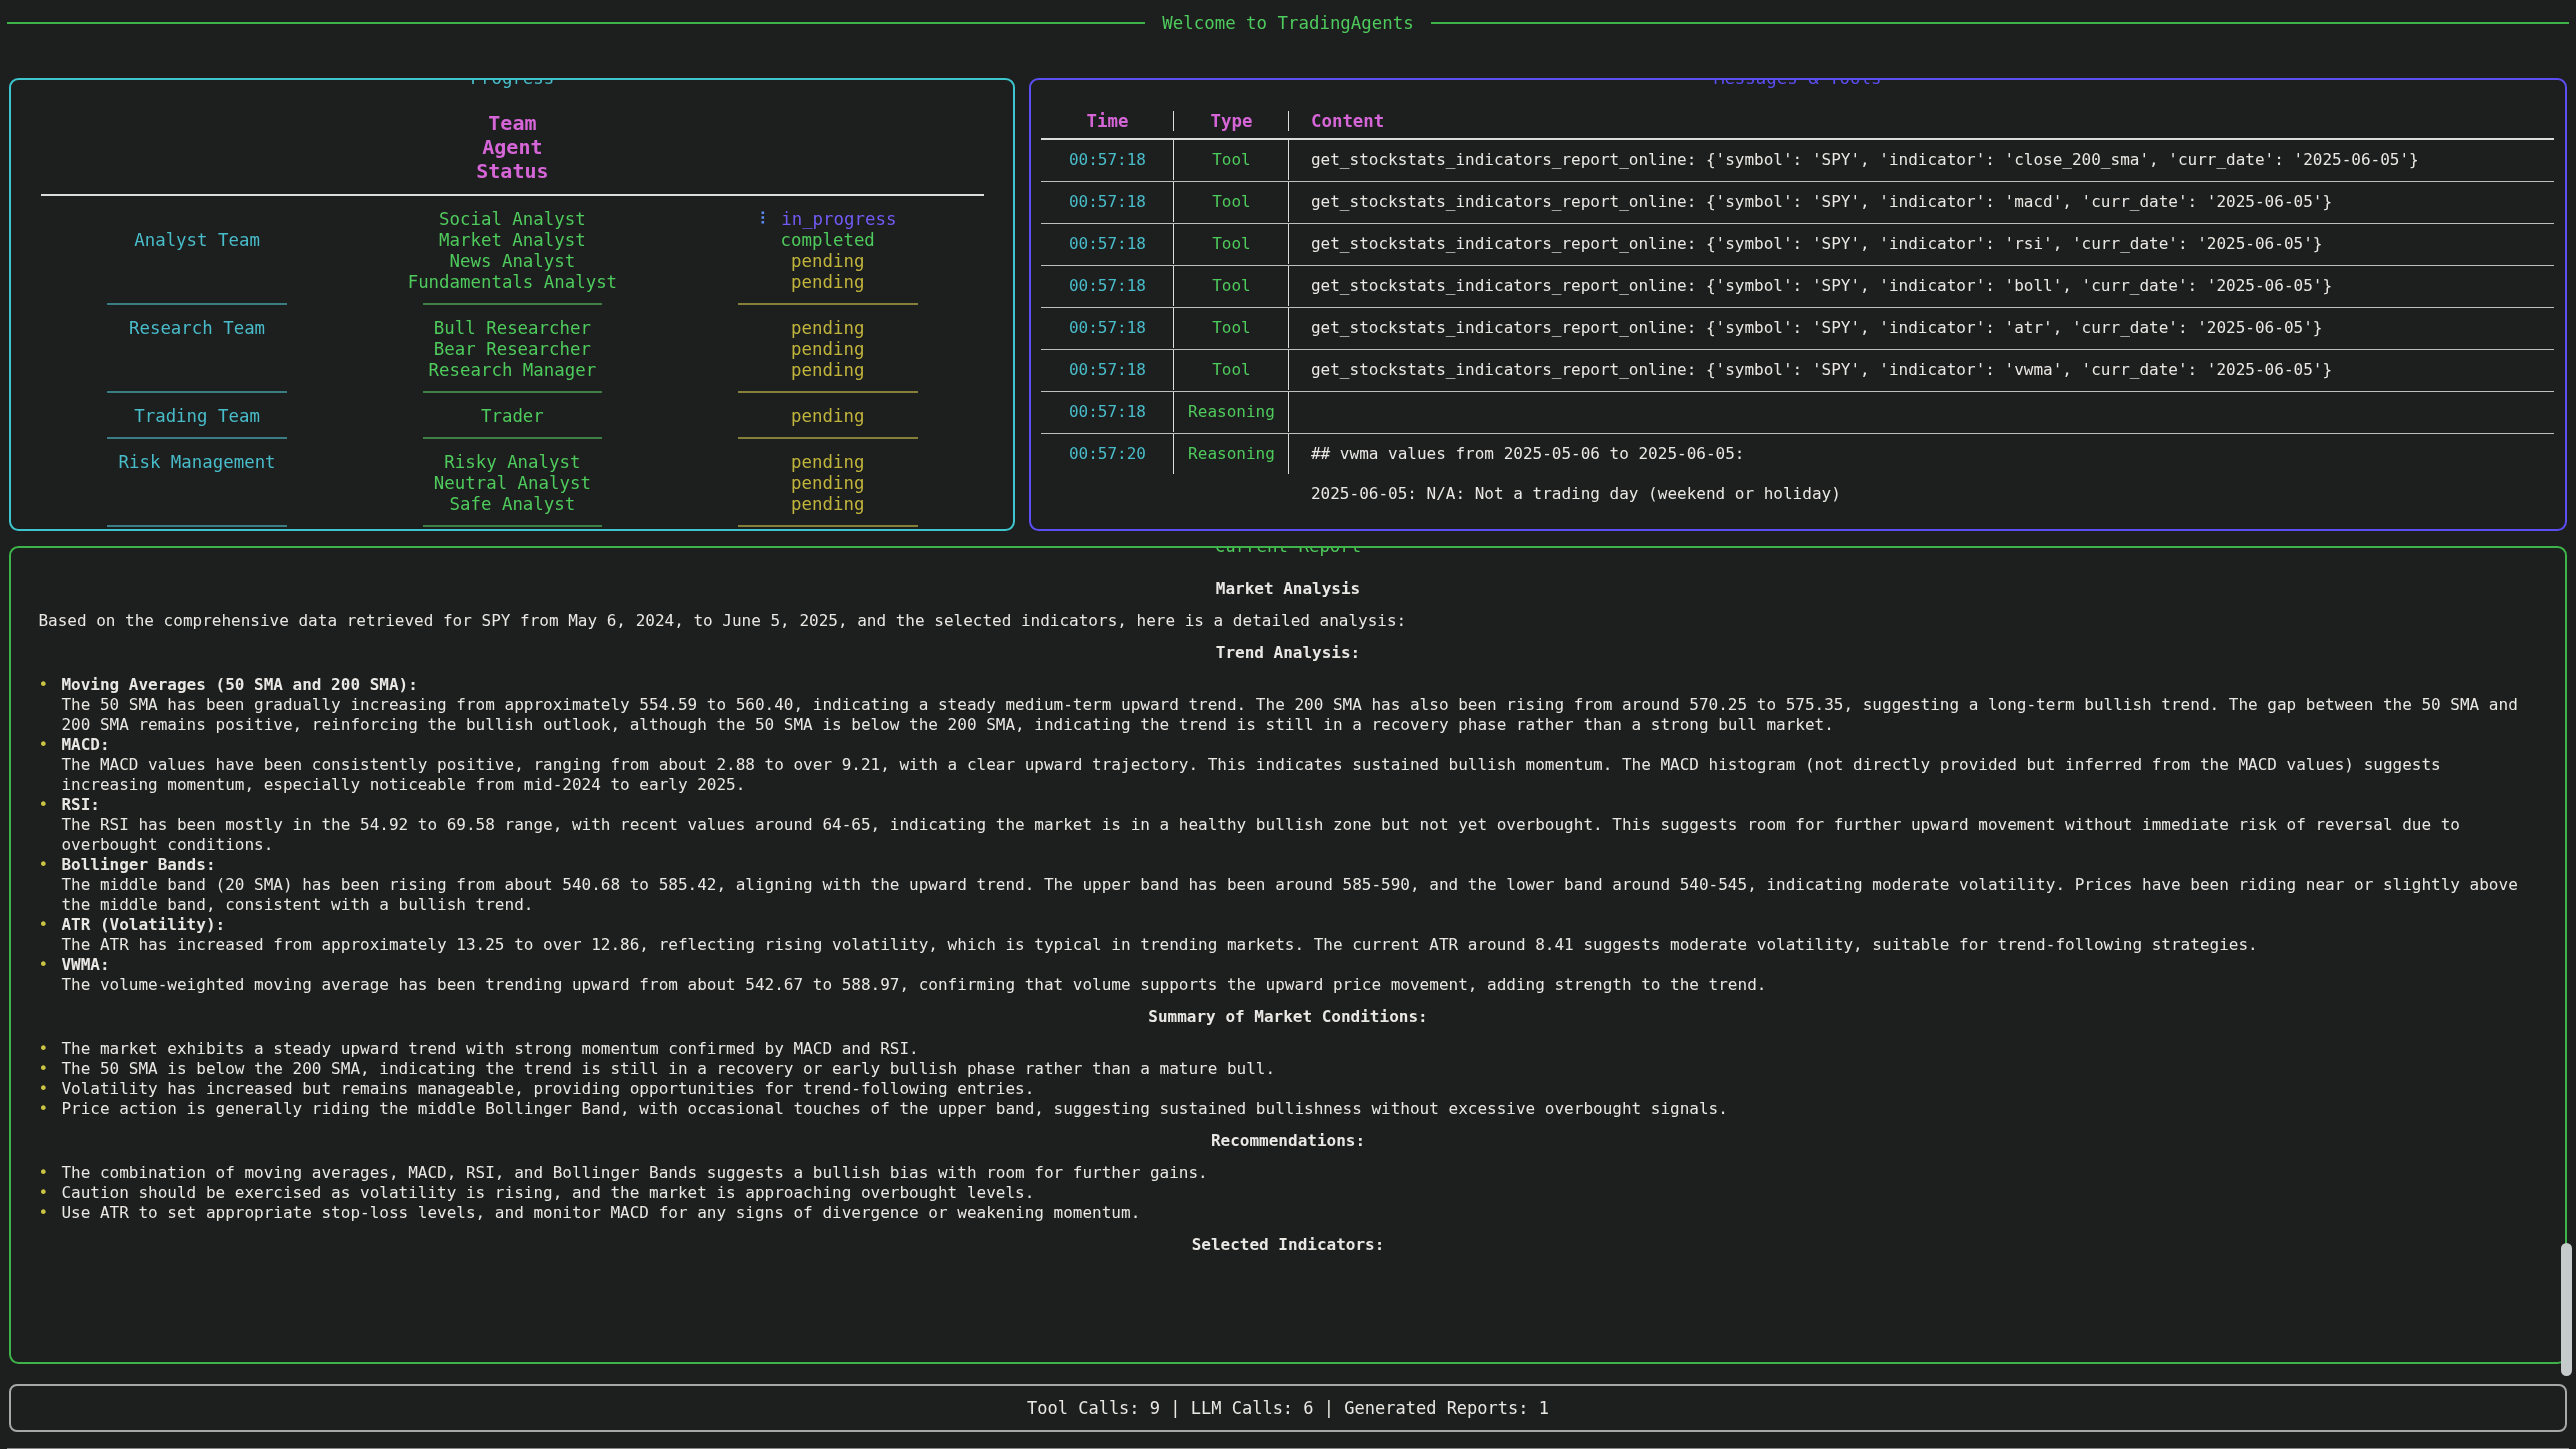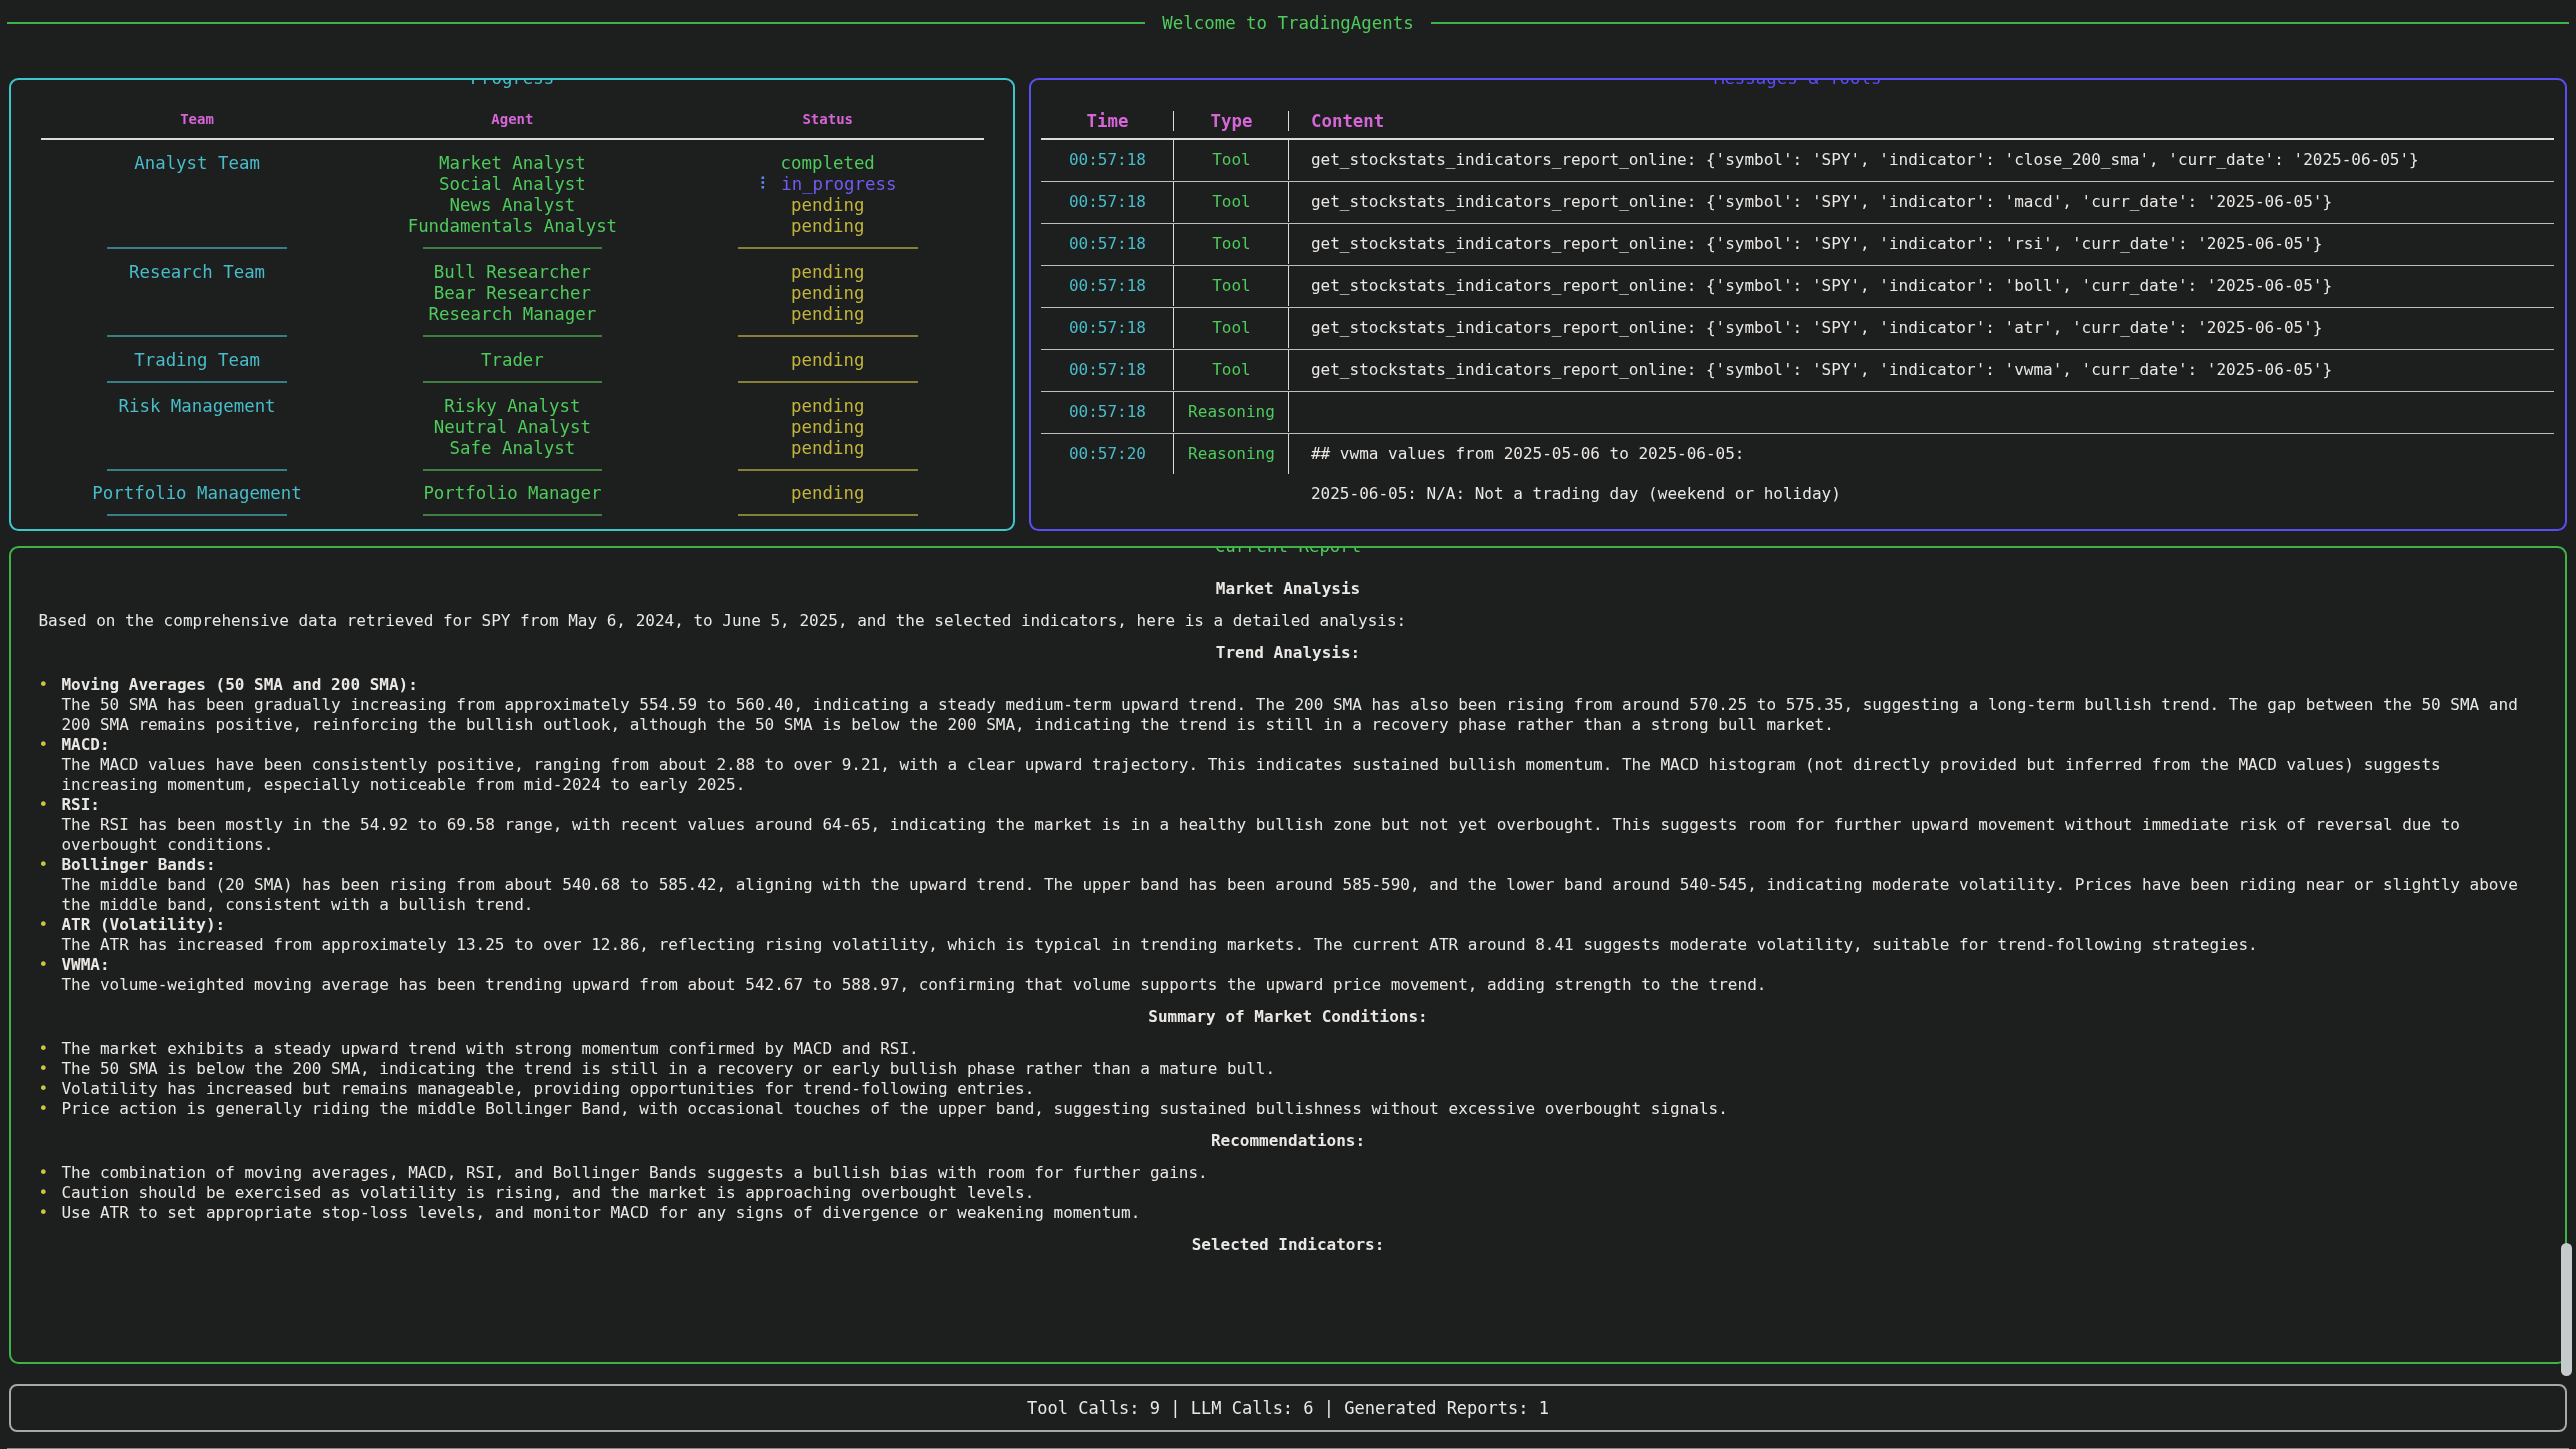--- a/index.html
+++ b/index.html
@@ -30,22 +30,22 @@
     background:var(--background);padding:0 16px;font-size:17.4px;white-space:nowrap;
   }
   
   .panels-row{display:flex;gap:13.4px;margin:42px 9.4px 0;height:453px;}
   .progress-panel{width:1006px;border:2px solid var(--cyan-border);overflow:hidden;}
   .progress-panel .panel-title{color:var(--cyan);}
   .messages-panel{flex:1;border:2px solid var(--blue-border);overflow:hidden;}
   .messages-panel .panel-title{color:var(--blue-border);}
   
   .p-inner{padding:31px 28px 0;}
-  .p-header{display:grid;grid-template-columns:1fr 1fr 1fr;text-align:center;
-    color:var(--magenta);font-weight:bold;font-size:14px;padding-bottom:10.7px;}
+  .p-header{display:grid;grid-template-columns:1fr;text-align:center;
+    color:var(--magenta);font-weight:bold;font-size:20px;padding-bottom:10.7px;}
   .p-rule{border-top:2px solid var(--rule-white);margin:0 1.3px 13.4px;}
   .pg-row{display:grid;grid-template-columns:1fr 1fr 1fr;text-align:center;
     font-size:17.4px;line-height:21px;}
   .cell-team{color:var(--cyan);}
   .cell-agent{color:var(--green);}
   .status-completed{color:var(--green);}
   .status-in_progress{color:var(--violet);}
   .status-pending{color:var(--yellow);}
   .spinner{color:var(--spinner-blue);margin-right:9.4px;}
   .pg-sep{display:grid;grid-template-columns:1fr 1fr 1fr;margin:10px 0 12.7px;}
@@ -103,28 +103,28 @@
     <span class="panel-title">Progress</span>
     <div class="p-inner">
       <div class="p-header">
         <div>Team</div>
         <div>Agent</div>
         <div>Status</div>
       </div>
       <div class="p-rule"></div>
       <div id="progress-body">
           <div class="pg-row">
+            <div class="cell-team"></div>
+            <div class="cell-agent">Social Analyst</div>
+            <div class="status-in_progress"><span class="spinner">⠇</span><span>in_progress</span></div>
+          </div>
+          <div class="pg-row">
             <div class="cell-team">Analyst Team</div>
             <div class="cell-agent">Market Analyst</div>
             <div class="status-completed"><span>completed</span></div>
-          </div>
-          <div class="pg-row">
-            <div class="cell-team"></div>
-            <div class="cell-agent">Social Analyst</div>
-            <div class="status-in_progress"><span class="spinner">⠇</span><span>in_progress</span></div>
           </div>
           <div class="pg-row">
             <div class="cell-team"></div>
             <div class="cell-agent">News Analyst</div>
             <div class="status-pending"><span>pending</span></div>
           </div>
           <div class="pg-row">
             <div class="cell-team"></div>
             <div class="cell-agent">Fundamentals Analyst</div>
             <div class="status-pending"><span>pending</span></div>

